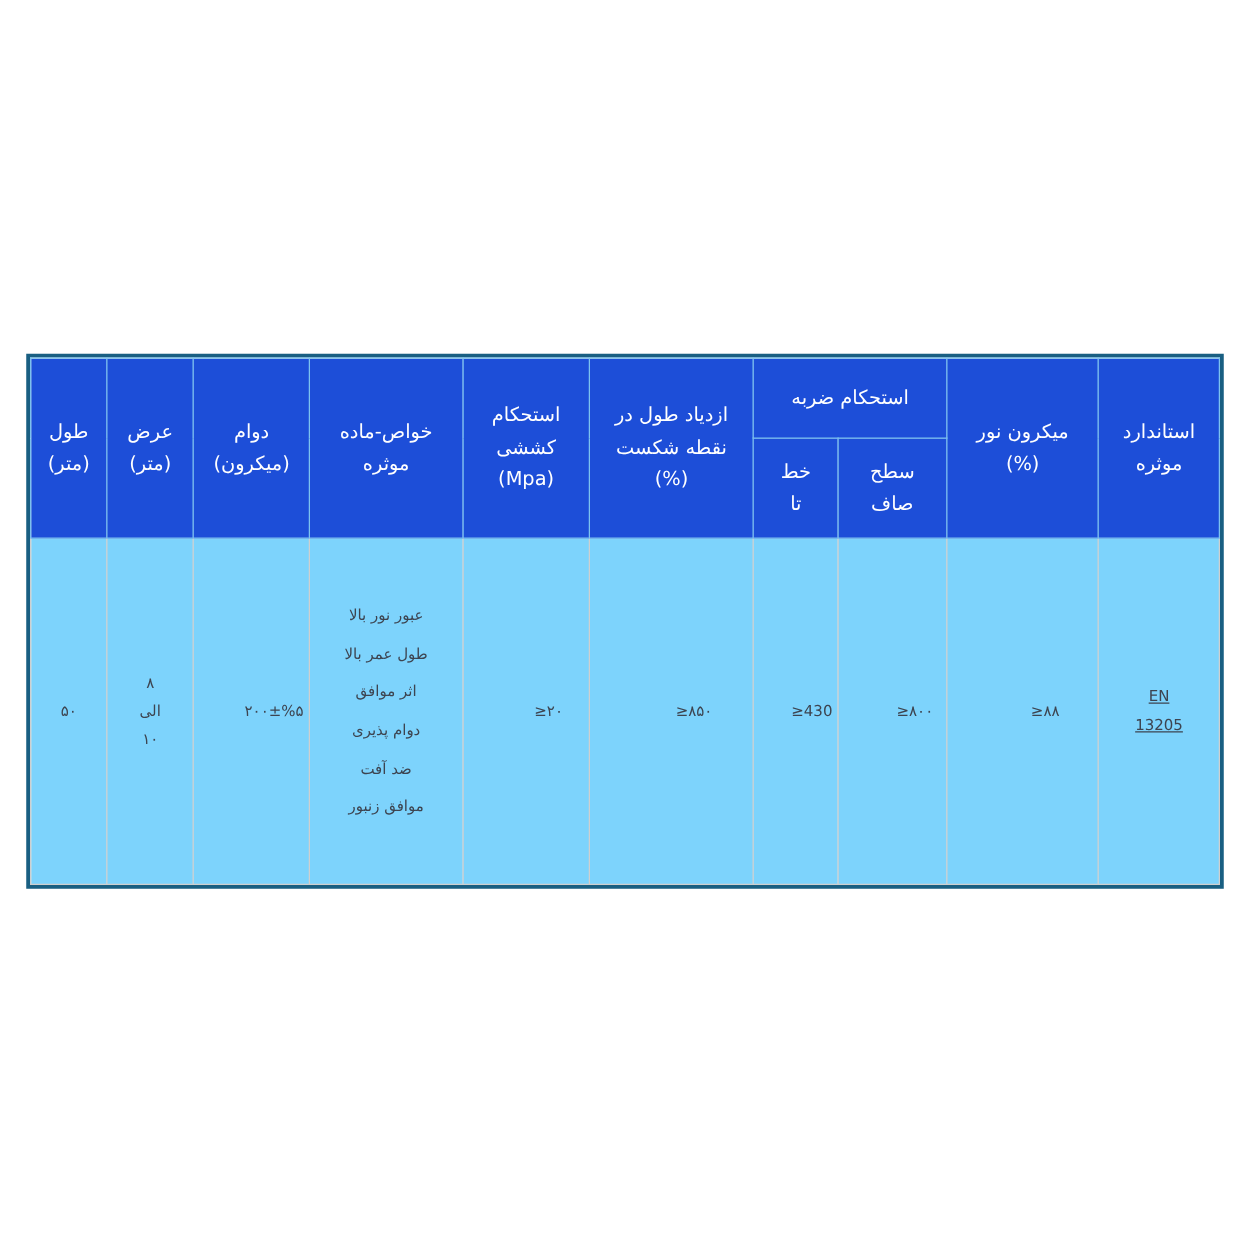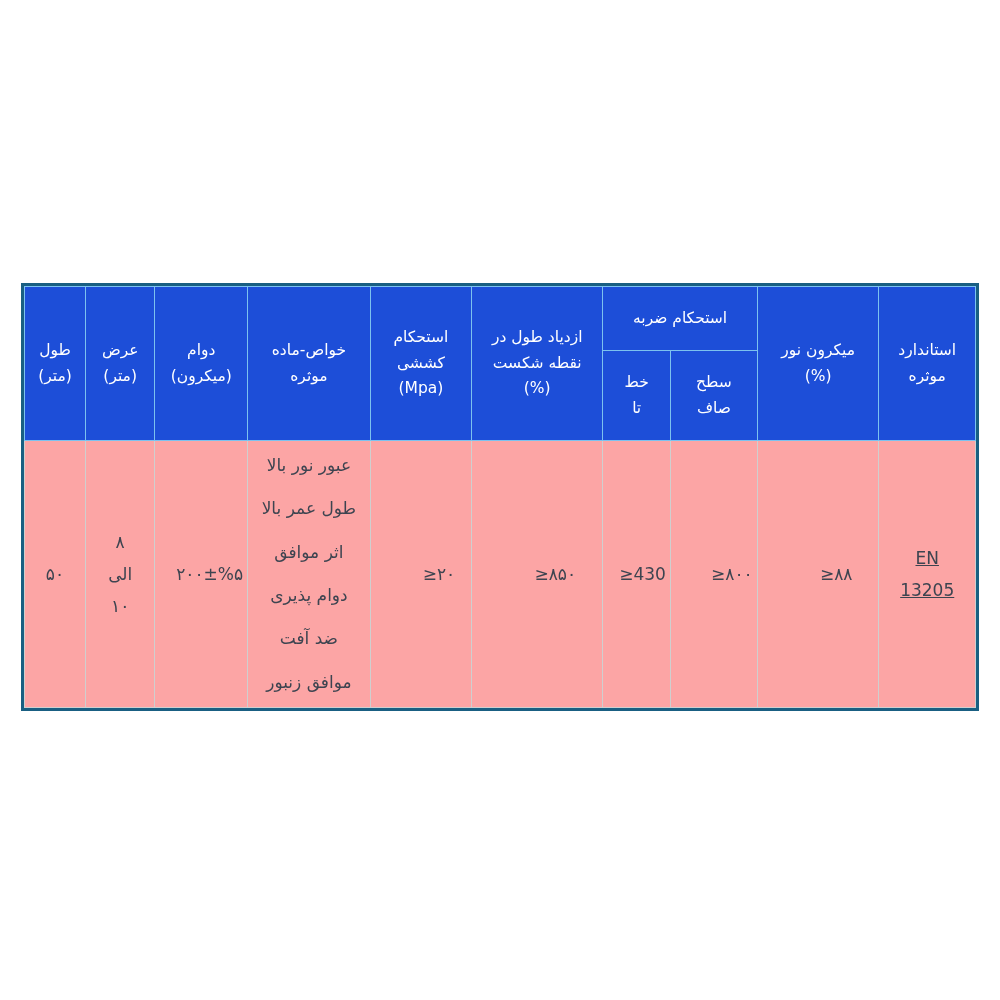--- a/index.html
+++ b/index.html
@@ -58,34 +58,34 @@
     font-weight: normal;
     font-size: 15.5px;
     line-height: 1.65;
     border-color: #7cc2ef;
   }
 
   thead tr.row-top th {
     height: 64px;
   }
   thead tr.row-sub th {
-    height: 90px;
+    height: 80px;
   }
 
   
   th.group-head {
     height: 64px;
     vertical-align: middle;
   }
 
   
   table.spec tbody td {
-    background: #fca5a5;
+    background: #7dd3fc;
     color: #3d4450;
-    font-size: 17px;
+    font-size: 12px;
     line-height: 1.9;
     border-color: #cfcfcf;
   }
 
   td.std-cell,
   td.width-cell,
   td.props-cell {
     line-height: 1.85;
   }
 

